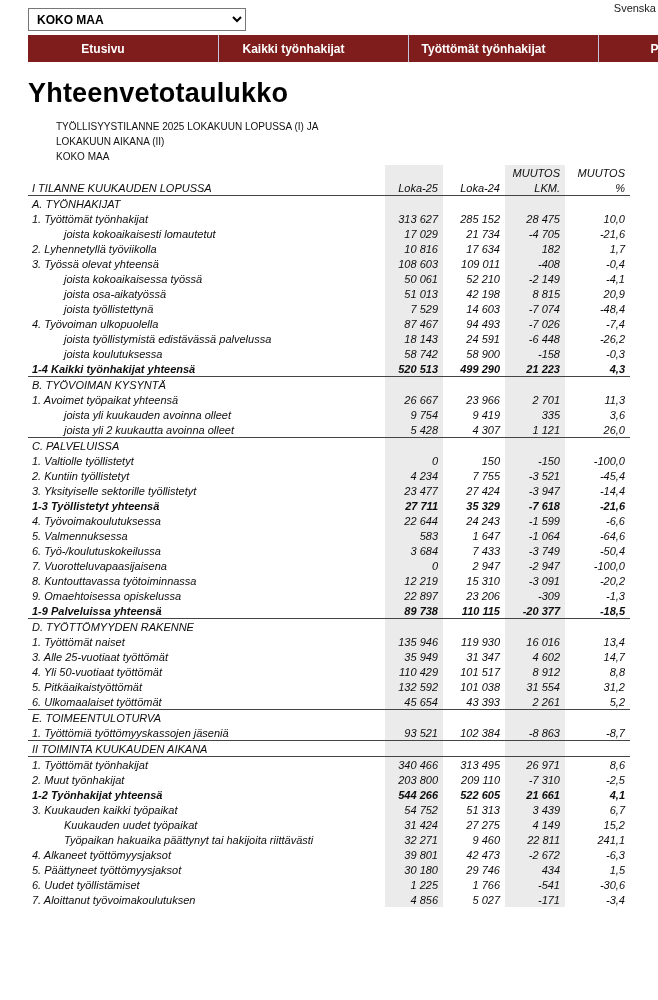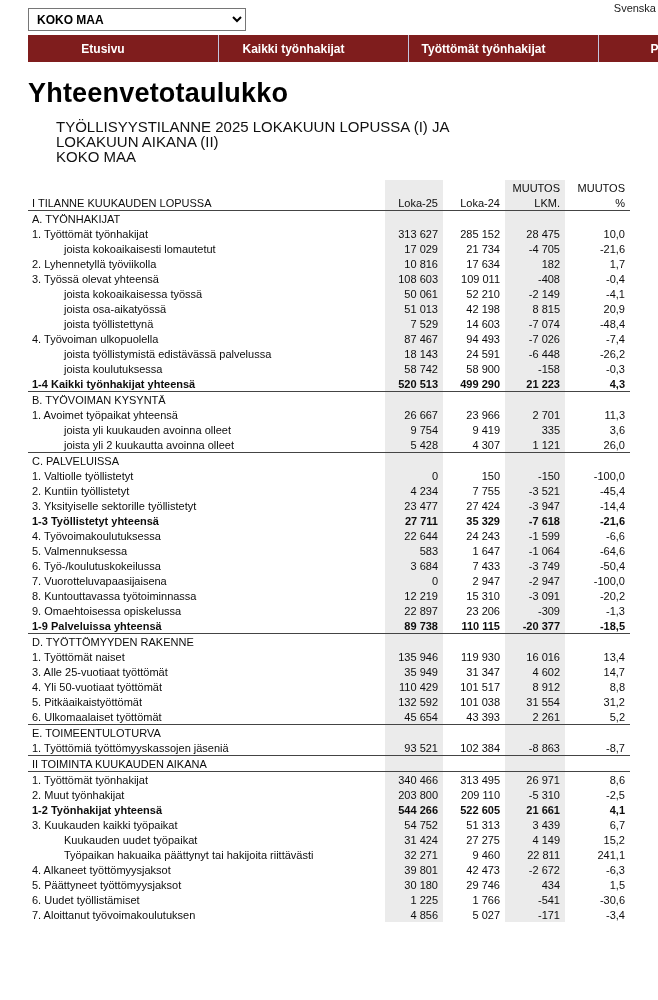--- a/index.html
+++ b/index.html
@@ -29,29 +29,29 @@
 
   .main-nav { display:flex; width:630px; height:27px; background:#7f1d1d; overflow:hidden; }
   .nav-item { flex:0 0 150px; display:flex; align-items:center; justify-content:center;
     color:#fff; font-size:12px; font-weight:bold; cursor:pointer; white-space:nowrap; }
   .nav-item + .nav-item { border-left:1px solid #c3c6df;margin-left:40px; }
   .nav-item:last-child { flex:1 1 auto; justify-content:flex-start; padding-left:12px; overflow:hidden; }
 
   h1.page-title { margin:16px 0 10px; font-size:27px; font-weight:600; color:#000;
     letter-spacing:0.2px; }
 
-  .table-subtitle { margin-left:28px; margin-bottom:16px; font-size:15px; line-height:15px; color:#111; }
+  .table-subtitle { margin-left:28px; margin-bottom:1px; font-size:10px; line-height:15px; color:#111; }
 
   table.summary { width:602px; border-collapse:collapse; table-layout:fixed; font-size:11px;
     background-image:linear-gradient(90deg,
       transparent 0px, transparent 357px,
       #ebebeb 357px, #ebebeb 415px,
       transparent 415px, transparent 477px,
       #ebebeb 477px, #ebebeb 537px,
-      transparent 537px, transparent 602px); }
+      transparent 537px, transparent 602px);font-style:italic; }
   table.summary td { padding:2px 0 1px; line-height:12px; vertical-align:bottom; color:#0d0d0d; }
   table.summary td:first-child { padding-left:4px; }
   table.summary td.num { text-align:right; padding-right:5px; }
   table.summary td.ind { padding-left:36px; }
   table.summary thead tr.h2 td { border-bottom:1px solid #444; }
   table.summary tr.total td { font-weight:bold; }
   table.summary tr.section.bt td { border-top:1px solid #444; }
   table.summary tr.major td { border-top:1px solid #444; border-bottom:1px solid #444; }
 </style>
 </head>
@@ -349,21 +349,21 @@
             <td>1. Työttömät työnhakijat</td>
             <td class="num">340 466</td>
             <td class="num">313 495</td>
             <td class="num">26 971</td>
             <td class="num">8,6</td>
           </tr>
           <tr class="data">
             <td>2. Muut työnhakijat</td>
             <td class="num">203 800</td>
             <td class="num">209 110</td>
-            <td class="num">-5 310</td>
+            <td class="num">-7 310</td>
             <td class="num">-2,5</td>
           </tr>
           <tr class="total">
             <td>1-2 Työnhakijat yhteensä</td>
             <td class="num">544 266</td>
             <td class="num">522 605</td>
             <td class="num">21 661</td>
             <td class="num">4,1</td>
           </tr>
           <tr class="data">

